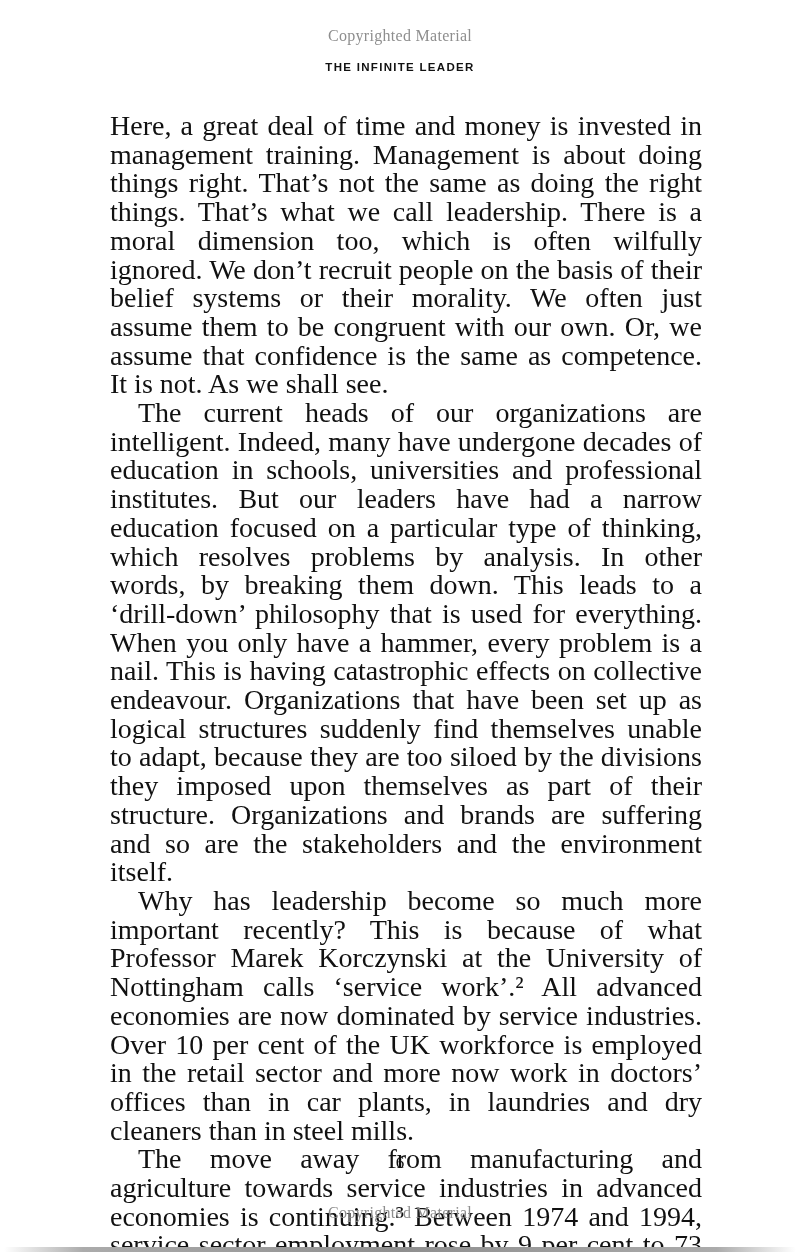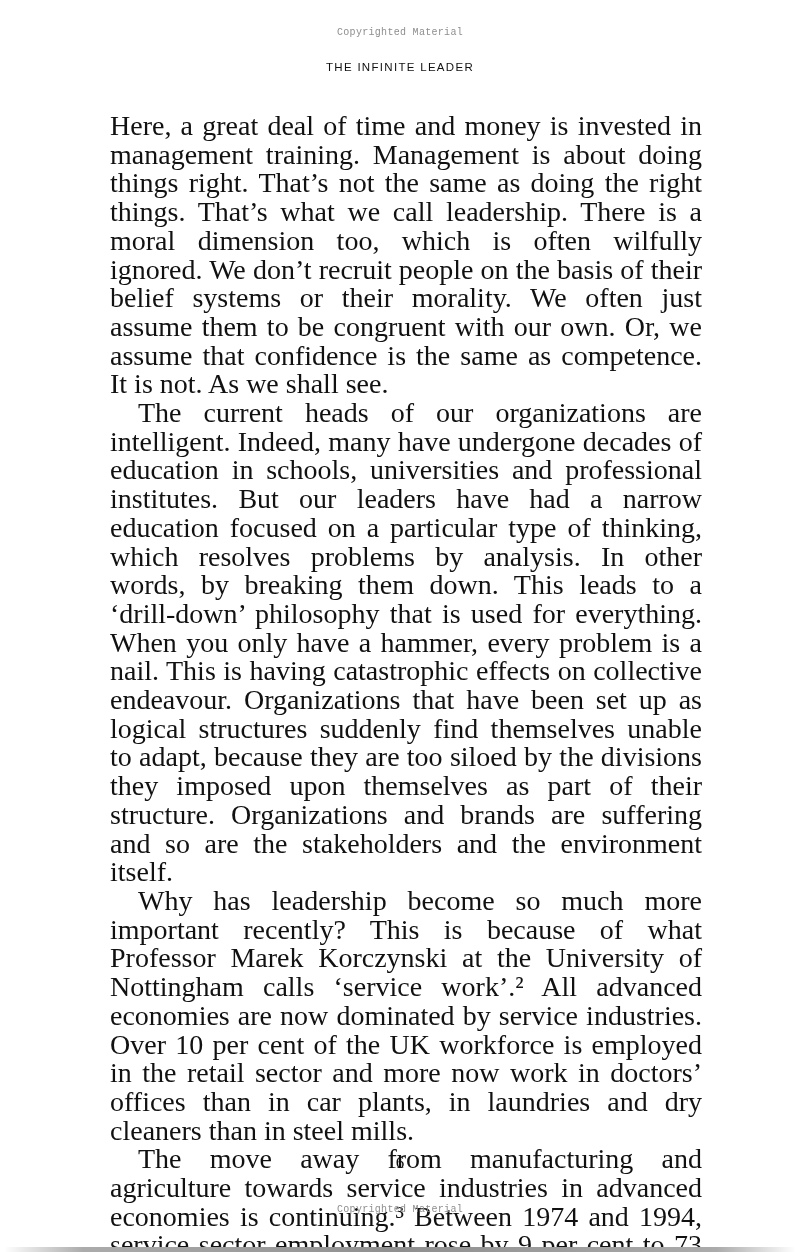--- a/index.html
+++ b/index.html
@@ -15,34 +15,34 @@
     font-family: "Liberation Serif", serif;
     color: #111111;
     overflow: hidden;
   }
   .copyright-notice {
     position: absolute;
     left: 0;
     width: 100%;
     text-align: center;
     color: #8e8e8e;
-    font-family: Liberation Mono, monospace;
-    font-size: 10px;
+    font-family: Liberation Serif, serif;
+    font-size: 16px;
     letter-spacing: 0.3px;
   }
   .copyright-notice.top { top: 27px; }
   .copyright-notice.bottom { top: 1204px; }
   .running-head {
     position: absolute;
     top: 61px;
     left: 0;
     width: 100%;
     text-align: center;
     font-family: "Liberation Sans", sans-serif;
-    font-weight: normal;
+    font-weight: bold;
     font-size: 11.5px;
     letter-spacing: 1.3px;
     color: #111111;
   }
   .body-text {
     position: absolute;
     top: 112px;
     left: 110px;
     width: 592px;
     font-size: 28px;

